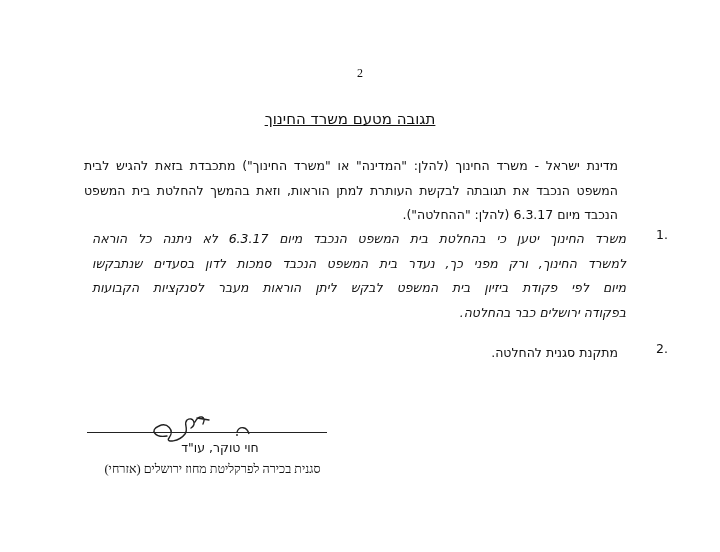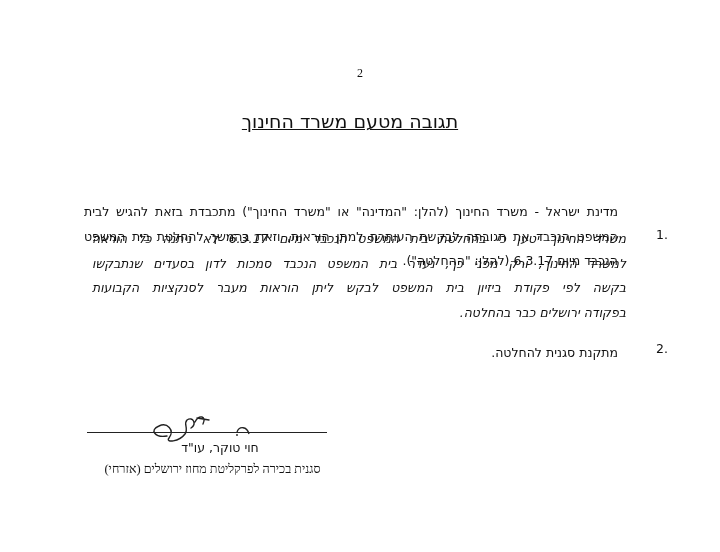--- a/index.html
+++ b/index.html
@@ -1,25 +1,25 @@
 <!DOCTYPE html>
 <html><head>
   <meta charset="utf-8">
   <style>
     html, body { margin: 0; padding: 0; background: #ffffff; }
     body { width: 720px; height: 552px; position: relative; overflow: hidden;
            font-family: "DejaVu Sans", "Liberation Sans", sans-serif; color: #111; }
     .page-num { position: absolute; top: 66px; left: 0; width: 720px; text-align: center;
                 font-family: "Liberation Serif", serif; font-size: 12px; }
     .title { position: absolute; top: 110px; left: 0; width: 700px; text-align: center;
-             font-size: 19px; text-decoration: underline; direction: rtl; }
+             font-size: 15px; text-decoration: underline; direction: rtl; }
     .para { position: absolute; direction: rtl; font-size: 12.5px; line-height: 24.5px; }
     .line { display: block; white-space: nowrap; text-align: justify; text-align-last: justify; }
     .line.last { text-align-last: right; }
-    .intro { top: 154px; right: 102px; width: 534px; margin-top: 46px; }
+    .intro { top: 154px; right: 102px; width: 534px; }
     .num { position: absolute; right: 52px; font-size: 12.5px; font-family: "DejaVu Sans", sans-serif; }
     .item1 { top: 227px; right: 94px; width: 534px; font-style: italic; }
     .item2 { top: 341px; right: 102px; width: 534px; }
     .sig-line { position: absolute; top: 432px; left: 87px; width: 240px; height: 1px; background: #222; }
     .sig-img { position: absolute; top: 408px; left: 145px; width: 110px; height: 40px; }
     .sig-name { position: absolute; top: 440px; left: 150px; width: 140px; text-align: center;
                 direction: rtl; font-size: 12.5px; }
     .sig-title { position: absolute; top: 462px; left: 90px; width: 245px; text-align: center;
                  direction: rtl; font-size: 12.5px; font-family: Liberation Serif, serif; }
   </style>
@@ -33,21 +33,21 @@
 <div class="para intro">
   <span class="line">מדינת ישראל - משרד החינוך (להלן: "המדינה" או "משרד החינוך") מתכבדת בזאת להגיש לבית</span>
   <span class="line">המשפט הנכבד את תגובתה לבקשת העותרת למתן הוראות, וזאת בהמשך להחלטת בית המשפט</span>
   <span class="line last">הנכבד מיום 6.3.17 (להלן: "ההחלטה").</span>
 </div>
 
 <div class="num" style="top:227px">1.</div>
 <div class="para item1">
   <span class="line">משרד החינוך יטען כי בהחלטת בית המשפט הנכבד מיום 6.3.17 לא ניתנה כל הוראה</span>
   <span class="line">למשרד החינוך, ורק מפני כך, נעדר בית המשפט הנכבד סמכות לדון בסעדים שנתבקשו</span>
-  <span class="line">בקשה לפי פקודת ביזיון בית המשפט לבקש ליתן הוראות מעבר לסנקציות הקבועות</span>
+  <span class="line">מיום לפי פקודת ביזיון בית המשפט לבקש ליתן הוראות מעבר לסנקציות הקבועות</span>
   <span class="line last">בפקודה ירושלים כבר בהחלטה.</span>
 </div>
 
 <div class="num" style="top:341px">2.</div>
 <div class="para item2">
   <span class="line last">מתקנת סגנית להחלטה.</span>
 </div>
 
 <svg class="sig-img" viewBox="0 0 110 40">
   <path d="M22 28 C 10 30, 4 22, 14 18 C 22 14, 30 22, 24 30 C 20 35, 34 34, 40 26 C 44 20, 38 16, 42 12 C 48 8, 52 16, 46 20 M50 14 C 54 6, 62 8, 58 16 M 52 10 L 64 12" fill="none" stroke="#222" stroke-width="1.4" stroke-linecap="round"></path>

